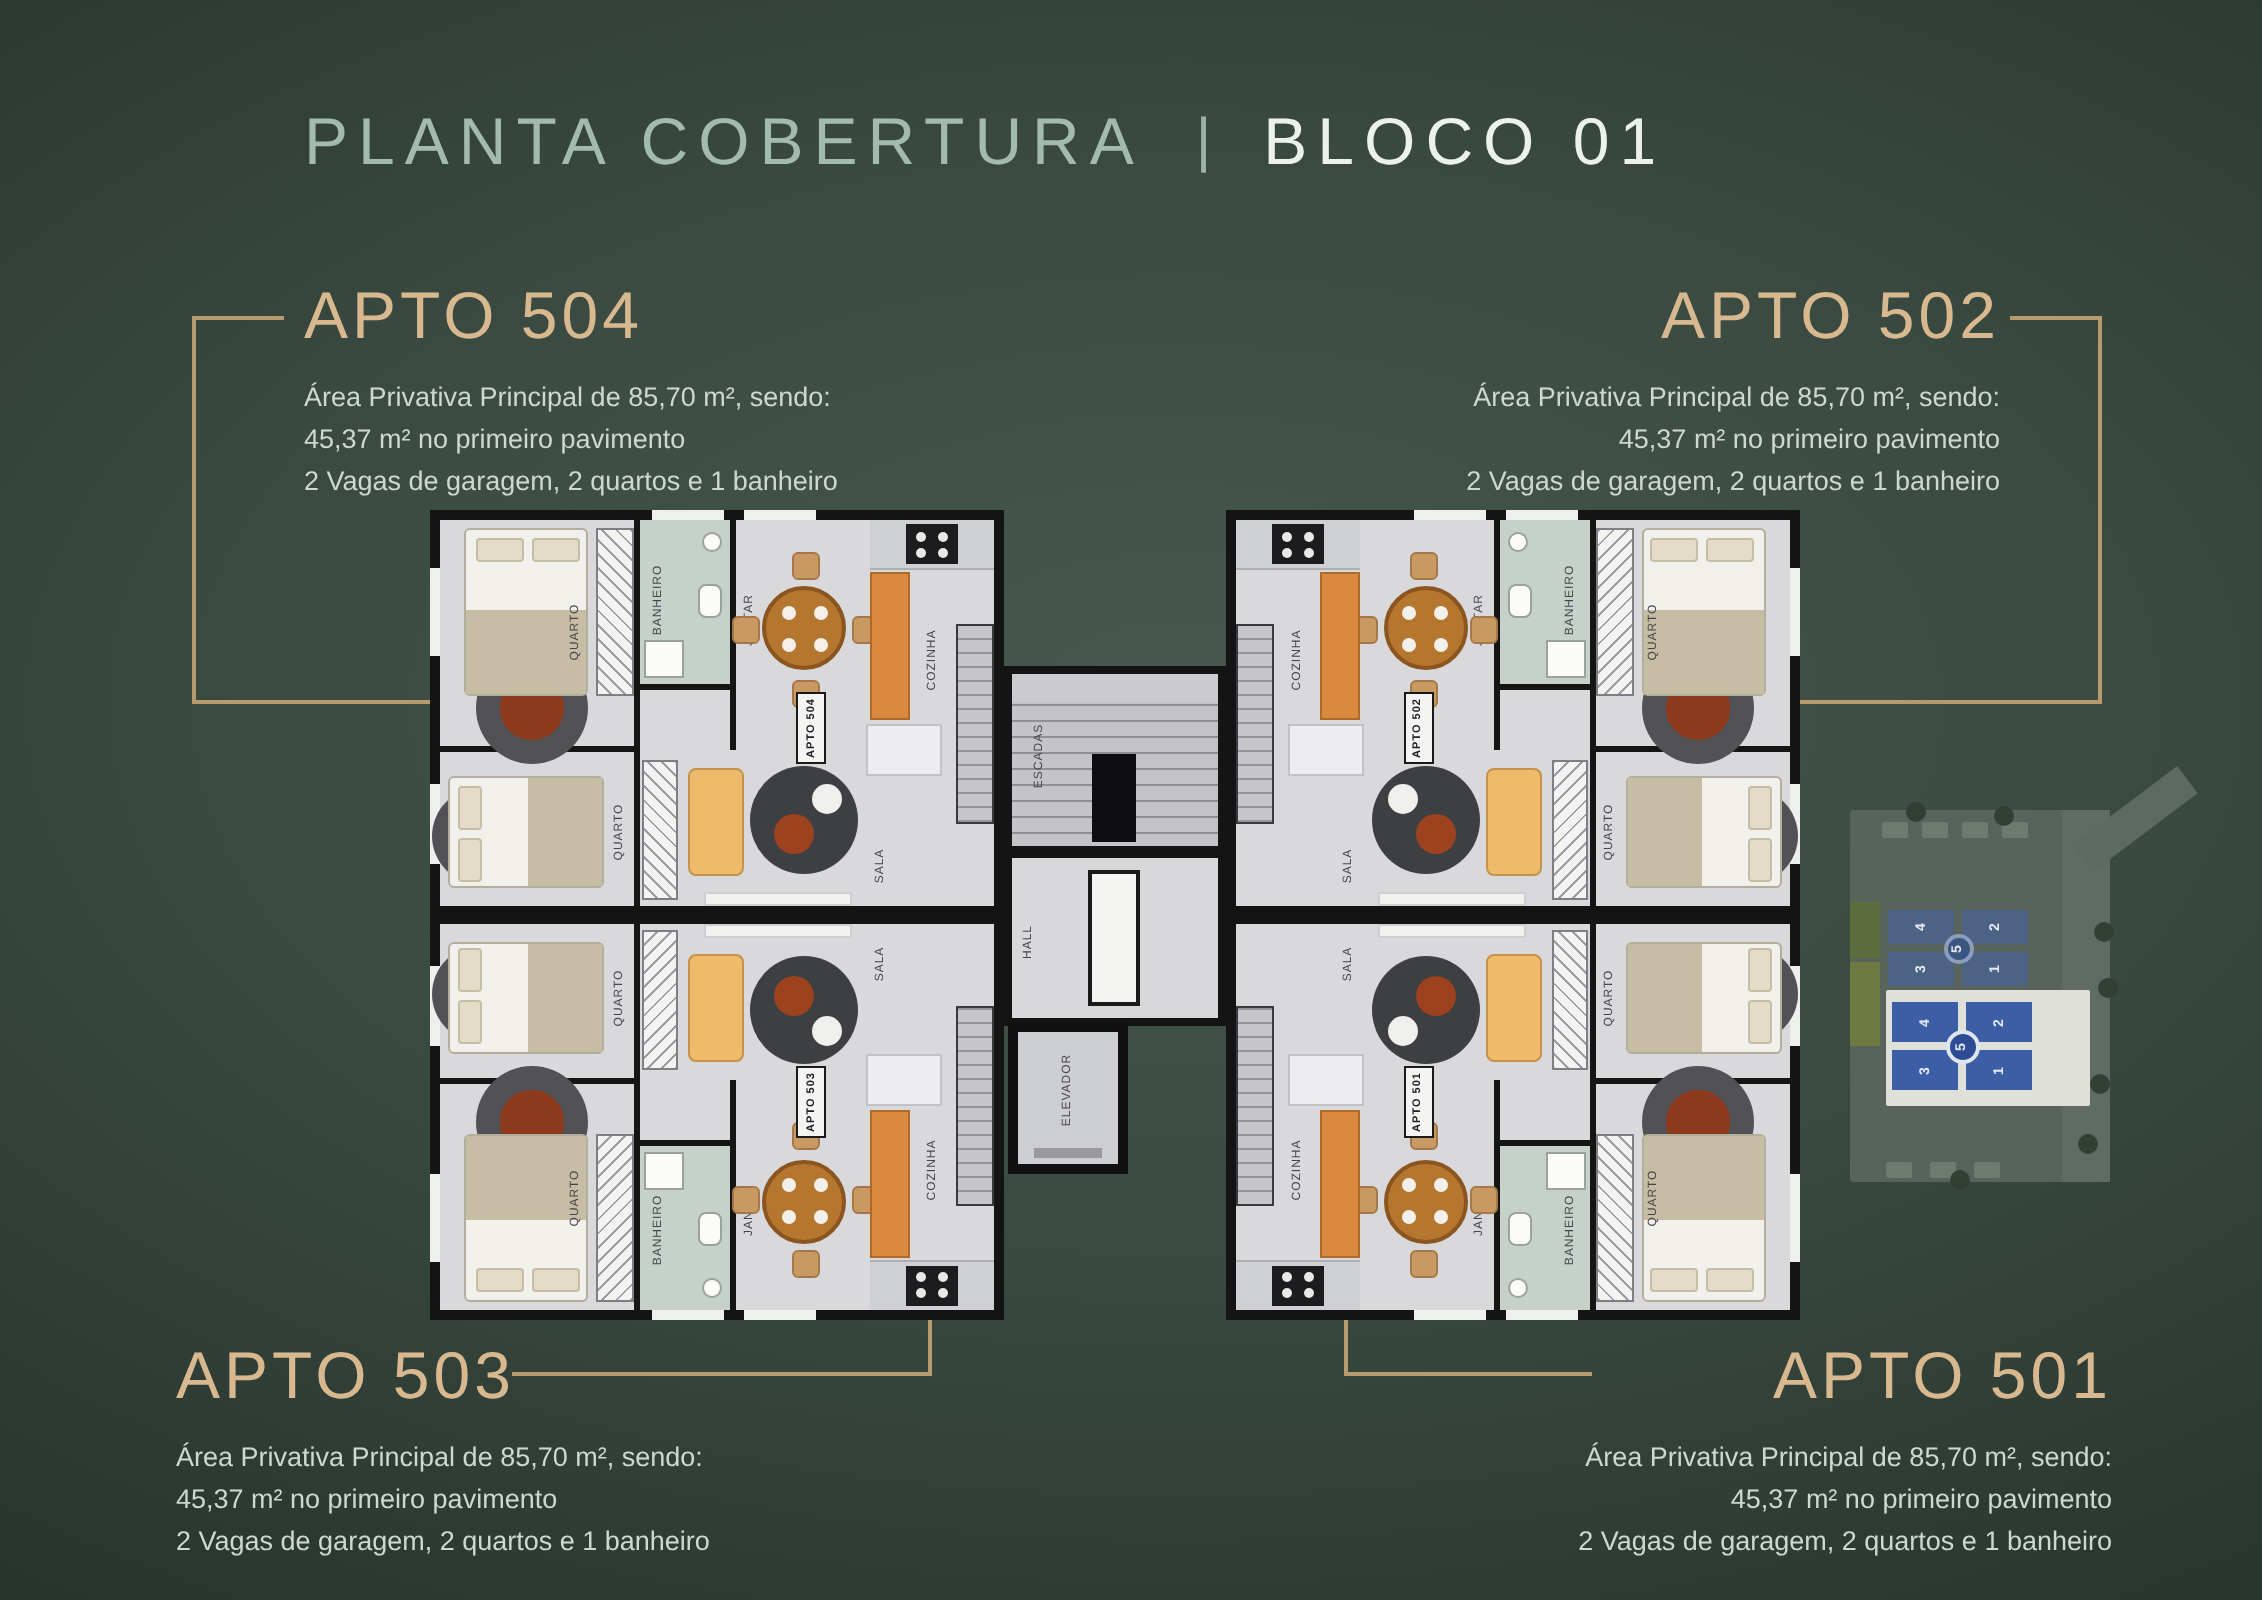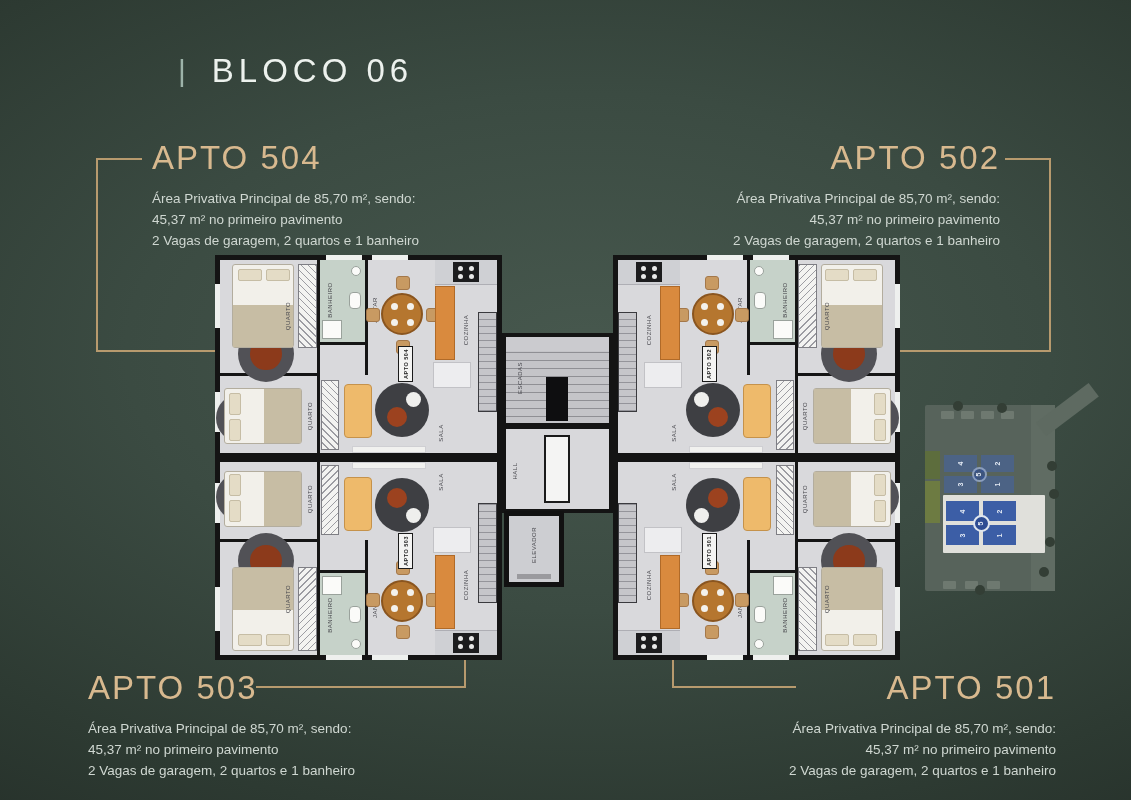--- a/index.html
+++ b/index.html
@@ -45,22 +45,23 @@
   #minimap{left:913px;top:393px;width:212px;height:220px;}
   .mm-num{font-size:7px;font-weight:bold;color:#e3eaf4;transform:rotate(-90deg);}
   .mm-cell{display:flex;align-items:center;justify-content:center;}
 </style>
 </head>
 <body>
 
 <div id="stage">
 
   <div id="titlebar" class="abs">
+    <span class="t-left">PLANTA COBERTURA</span>
     <span class="t-sep">|</span>
-    <span class="t-right">BLOCO 06</span>
+    <span class="t-right">BLOCO 01</span>
   </div>
 
   <div class="abs info" style="left:152px;top:138px;">
     <div class="apt-heading">APTO 504</div>
     <div class="apt-line">Área Privativa Principal de 85,70 m², sendo:</div>
     <div class="apt-line">45,37 m² no primeiro pavimento</div>
     <div class="apt-line">2 Vagas de garagem, 2 quartos e 1 banheiro</div>
   </div>
   <div class="abs info ra" style="right:131px;top:138px;">
     <div class="apt-heading">APTO 502</div>

